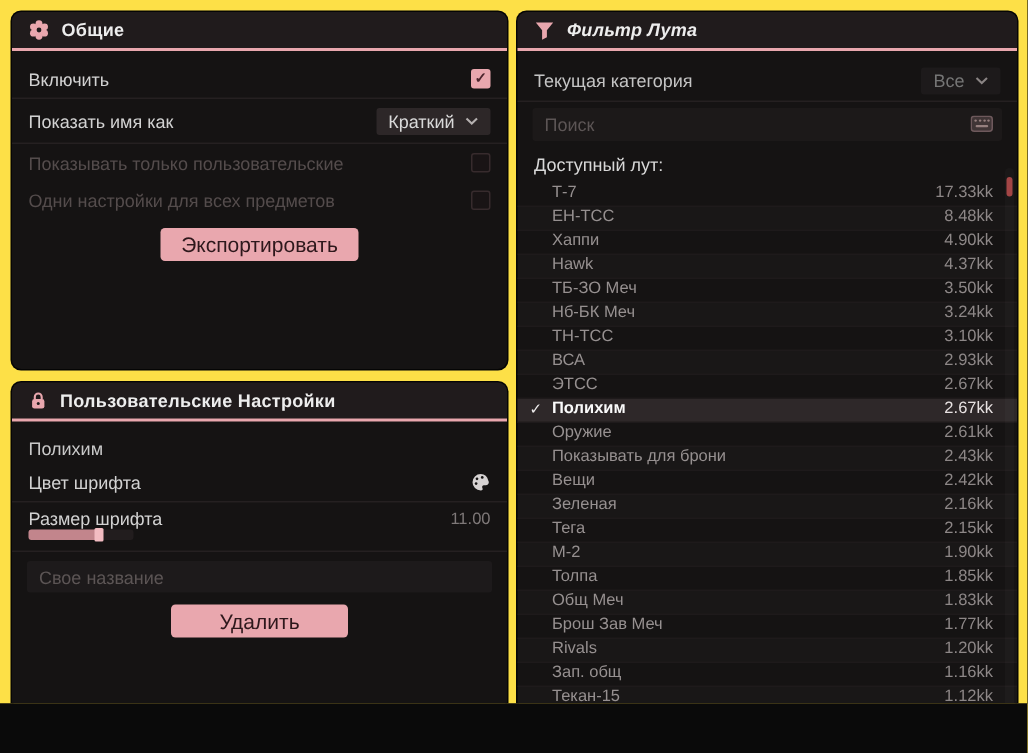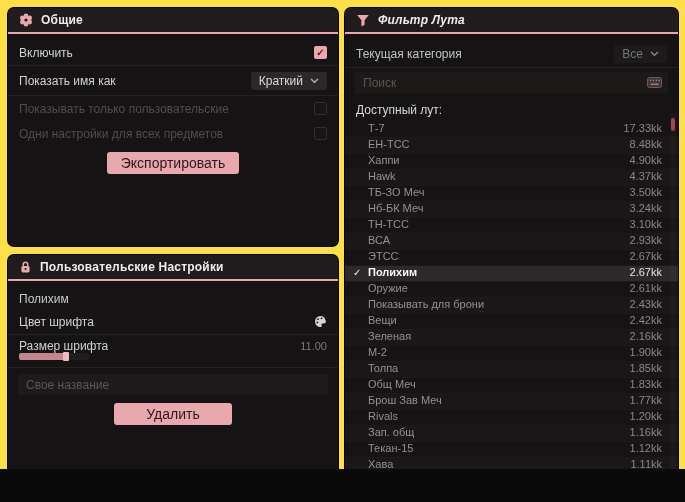--- a/index.html
+++ b/index.html
@@ -260,20 +260,24 @@
           </div>
           <div class="litem">
             <span class="nm">Вещи</span>
             <span class="val">2.42kk</span>
           </div>
           <div class="litem">
             <span class="nm">Зеленая</span>
             <span class="val">2.16kk</span>
           </div>
           <div class="litem">
+            <span class="nm">Тега</span>
+            <span class="val">2.15kk</span>
+          </div>
+          <div class="litem">
             <span class="nm">М-2</span>
             <span class="val">1.90kk</span>
           </div>
           <div class="litem">
             <span class="nm">Толпа</span>
             <span class="val">1.85kk</span>
           </div>
           <div class="litem">
             <span class="nm">Общ Меч</span>
             <span class="val">1.83kk</span>

